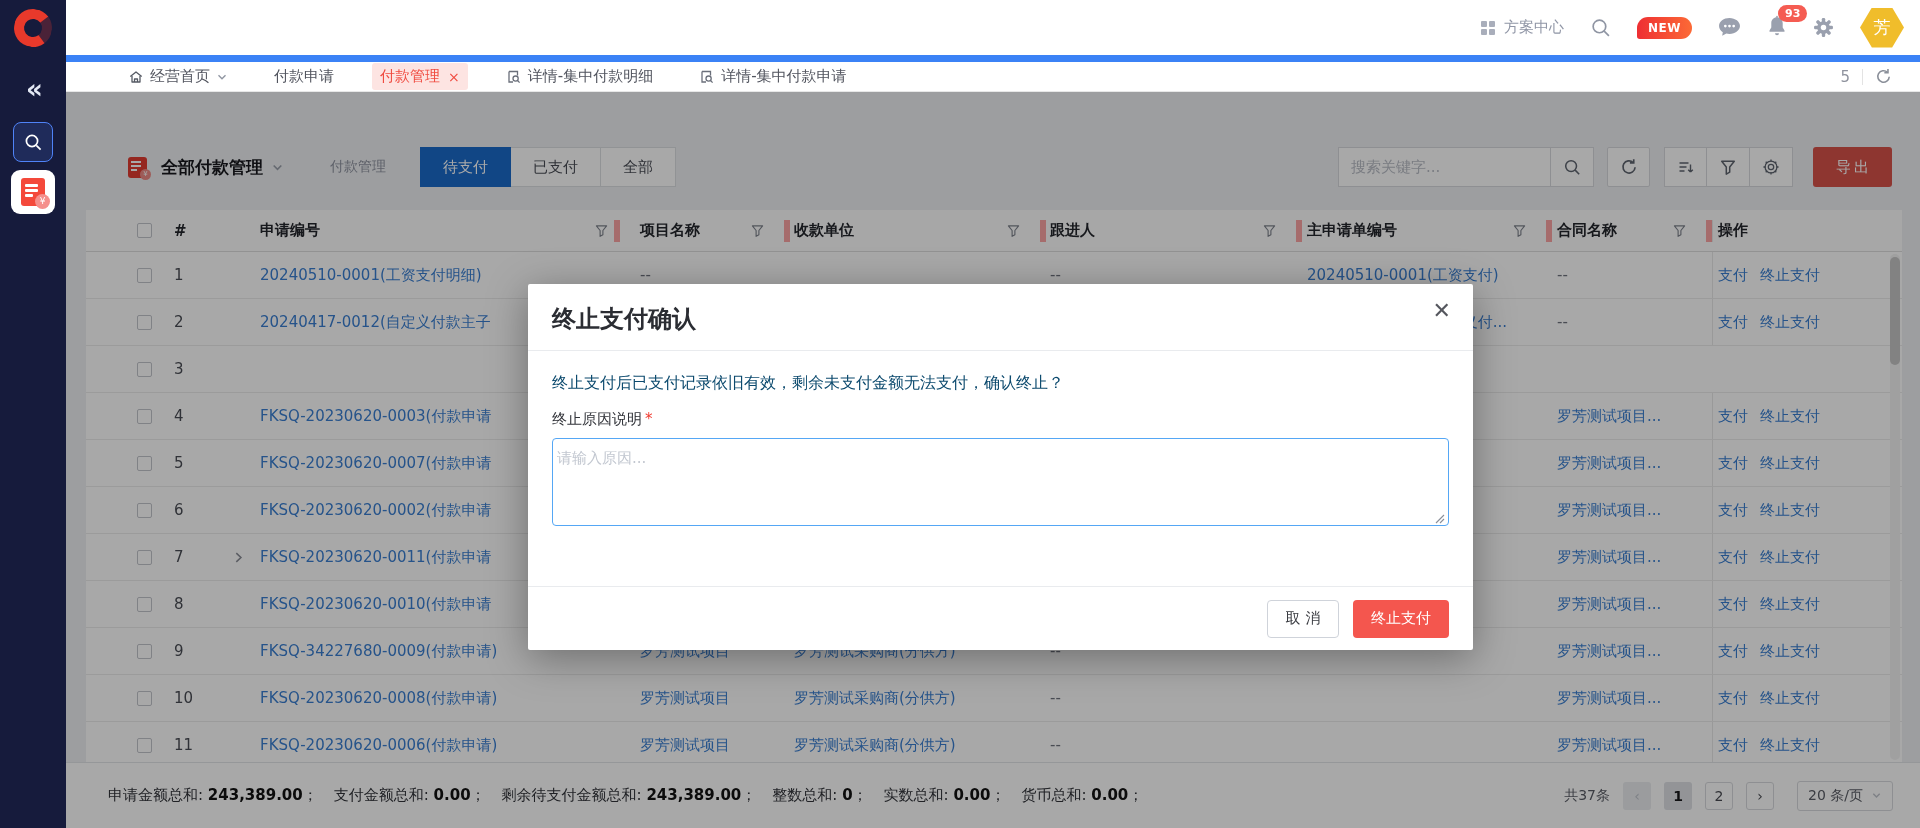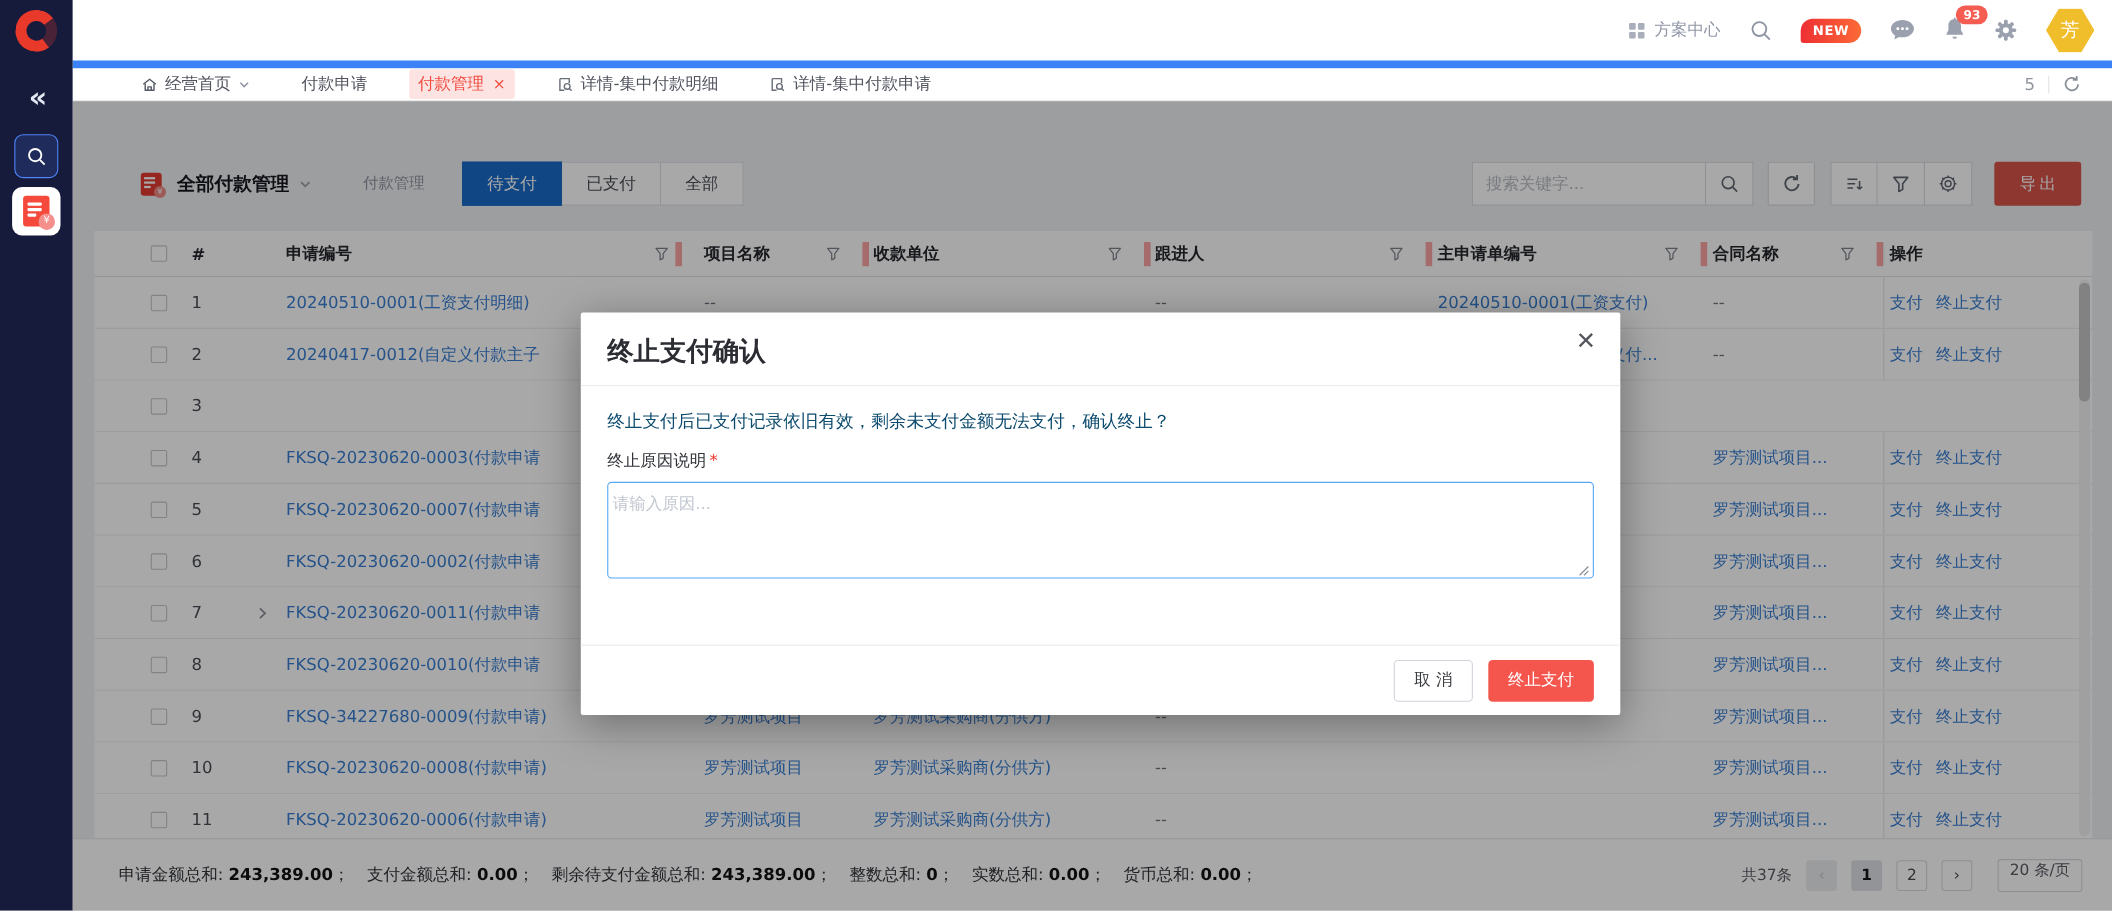--- a/index.html
+++ b/index.html
@@ -104,21 +104,21 @@
             display:flex; align-items:center; padding:0 27px 0 42px; z-index:1; }
   .sum-item { font-size:15px; color:#33353b; margin-right:16px; white-space:nowrap; }
   .sum-item b { font-weight:bold; color:#111; }
   .pager { margin-left:auto; display:flex; align-items:center; gap:13px; }
   .pager-total { font-size:14px; color:#5a5d66; }
   .pgbtn { width:28px; height:28px; border-radius:3px; display:flex; align-items:center; justify-content:center; font-size:14px; cursor:pointer;
            background:#fff; border:1px solid #d8dade; color:#494b52; }
   .pgbtn.prev { background:#ebedf0; border:none; color:#c0c4cc; }
   .pgbtn.cur { background:#dfe1e6; border:none; color:#17181a; font-weight:bold; }
   .pgsize { margin-left:10px; height:30px; padding:0 10px; border:1px solid #d8dade; border-radius:3px; background:#fff;
-            display:flex; align-items:center; gap:8px; font-size:14px; color:#5a5d66; cursor:pointer;flex-direction:column; }
+            display:flex; align-items:center; gap:8px; font-size:14px; color:#5a5d66; cursor:pointer; }
 
   
   .overlay { position:absolute; left:66px; top:92px; width:1854px; height:736px; background:rgba(0,0,0,.34); z-index:40; }
   .modal { position:absolute; left:528px; top:284px; width:945px; height:366px; background:#fff; border-radius:2px;
            box-shadow:0 8px 40px rgba(0,0,0,.35); z-index:50; display:flex; flex-direction:column; }
   .modal-hd { position:relative; padding:19px 24px 15px; border-bottom:1px solid #e9ebee; }
   .modal-title { font-size:24px; font-weight:bold; color:#2b2d33; }
   .modal-x { position:absolute; right:22px; top:16px; font-size:22px; color:#55575e; cursor:pointer; line-height:1; }
   .modal-bd { padding:22px 24px 0; }
   .modal-msg { font-size:16px; color:#0c4a6e; }

